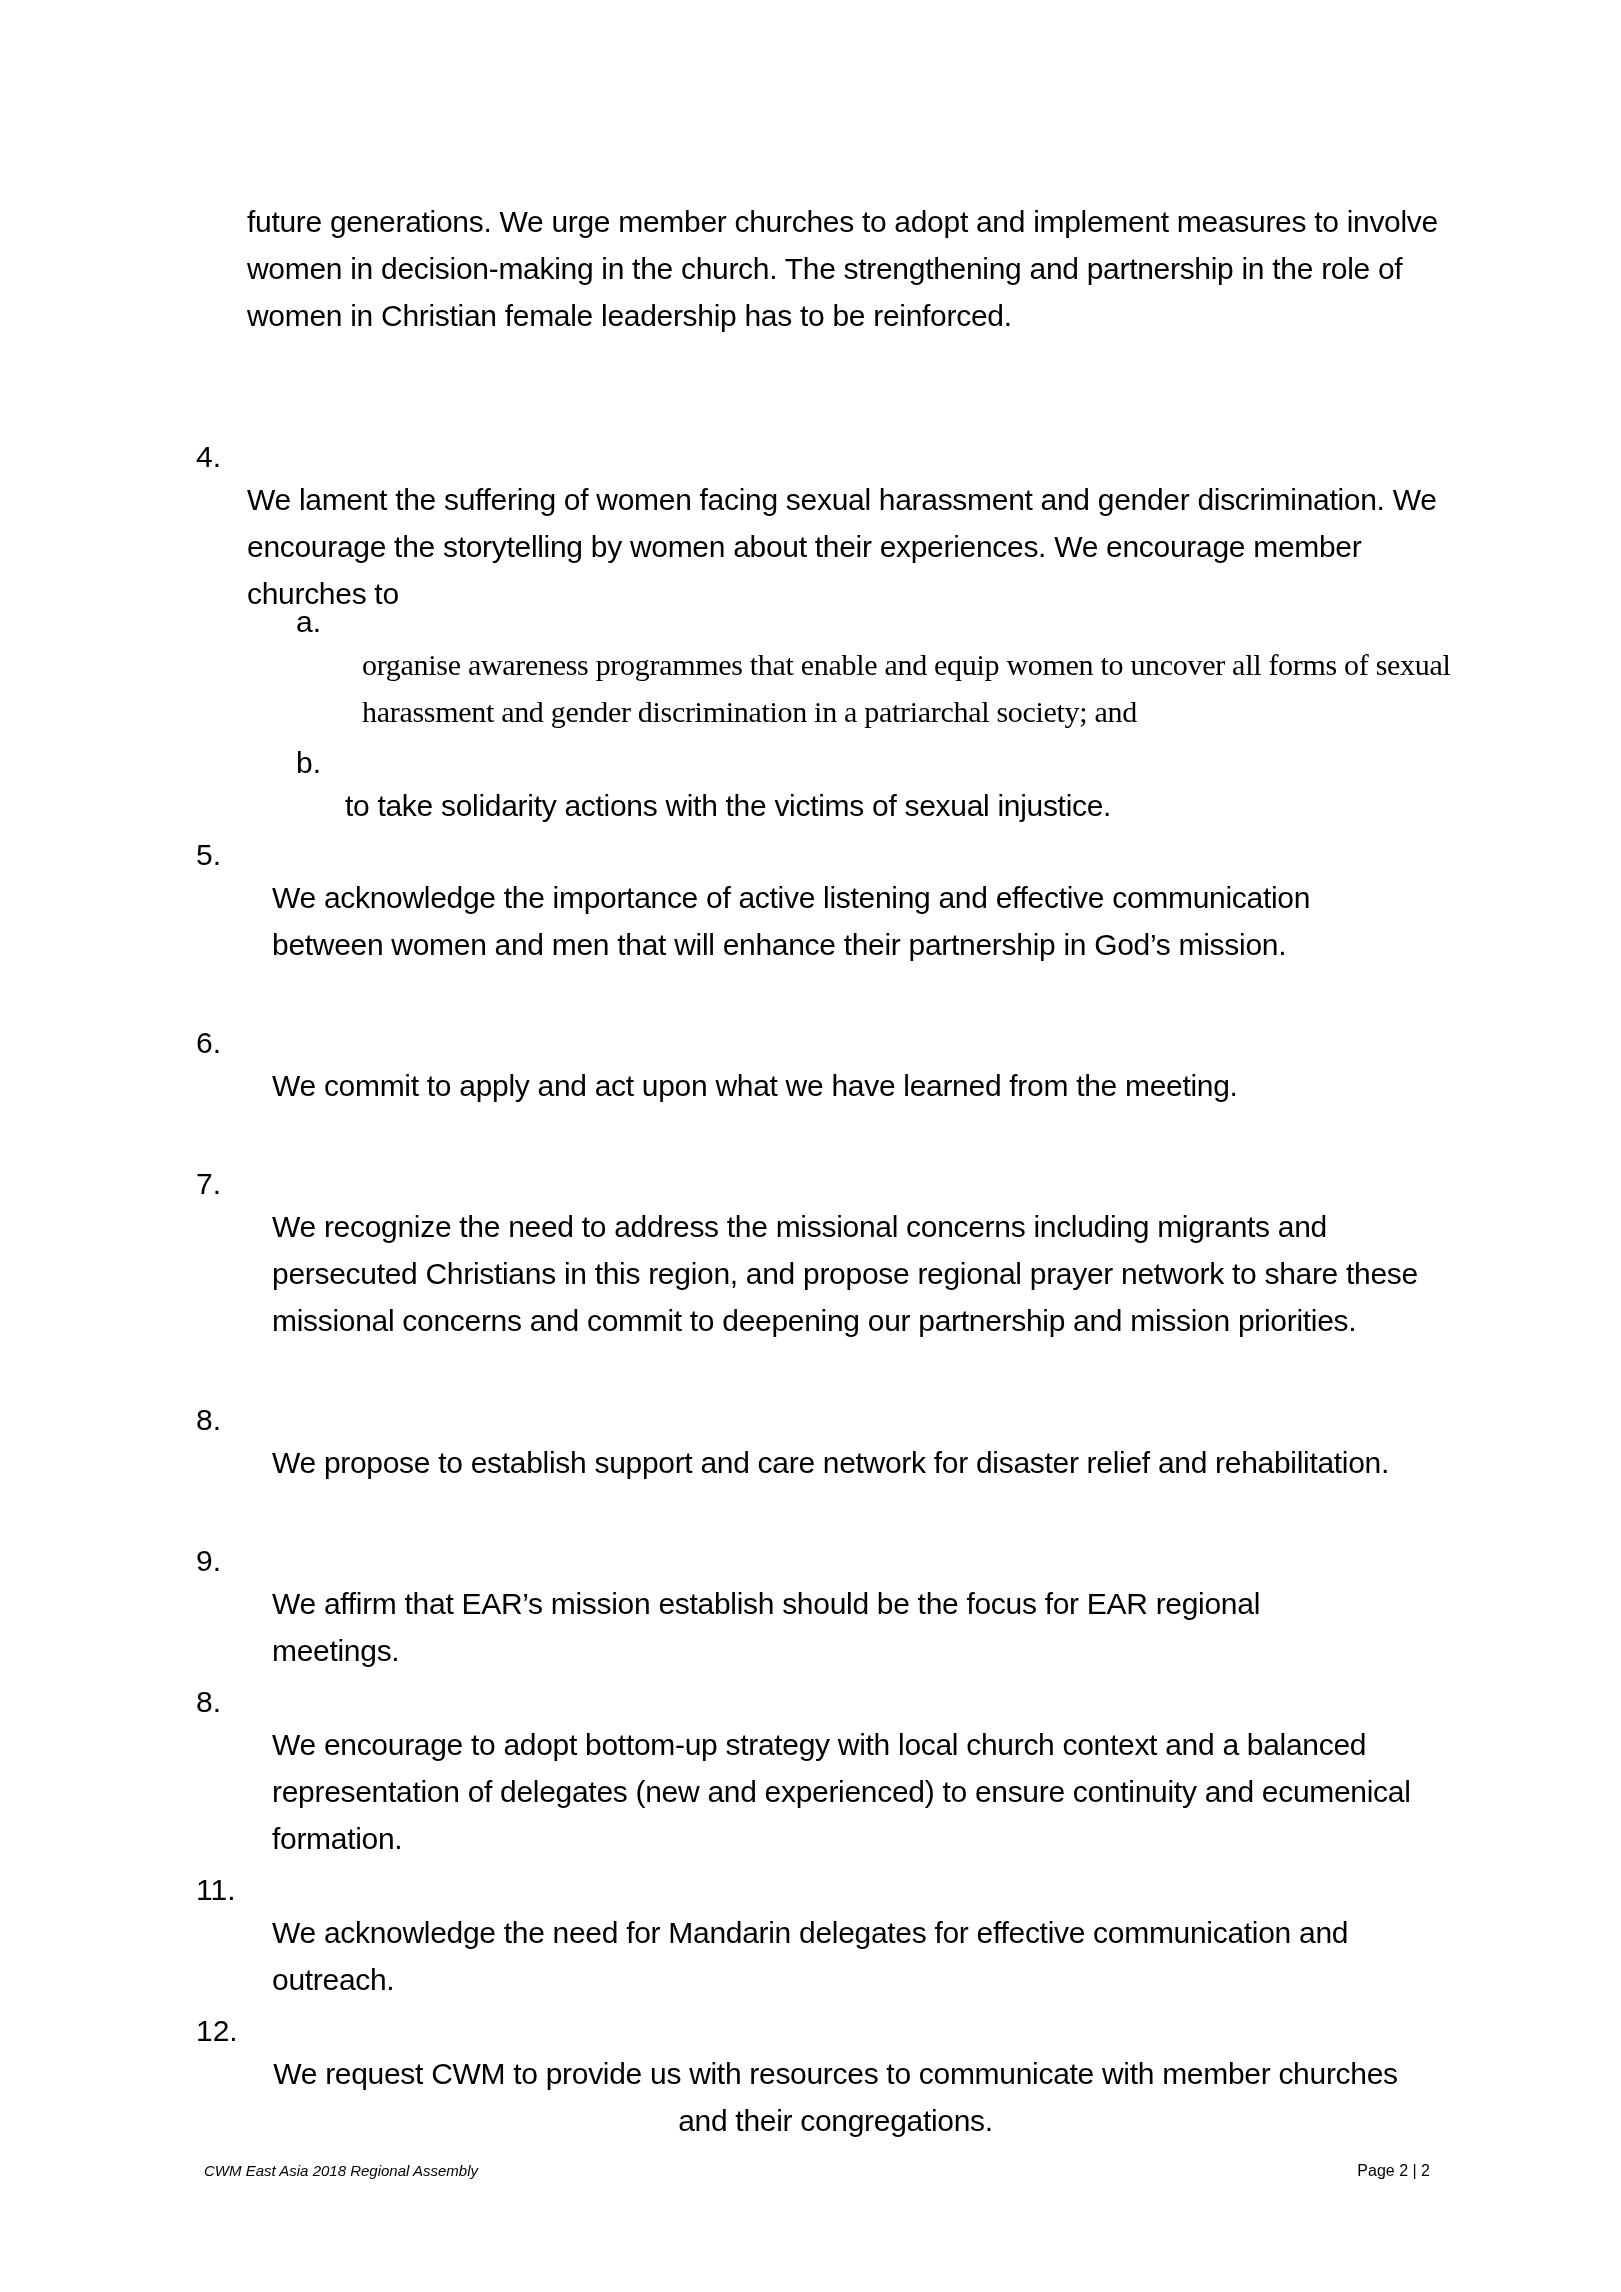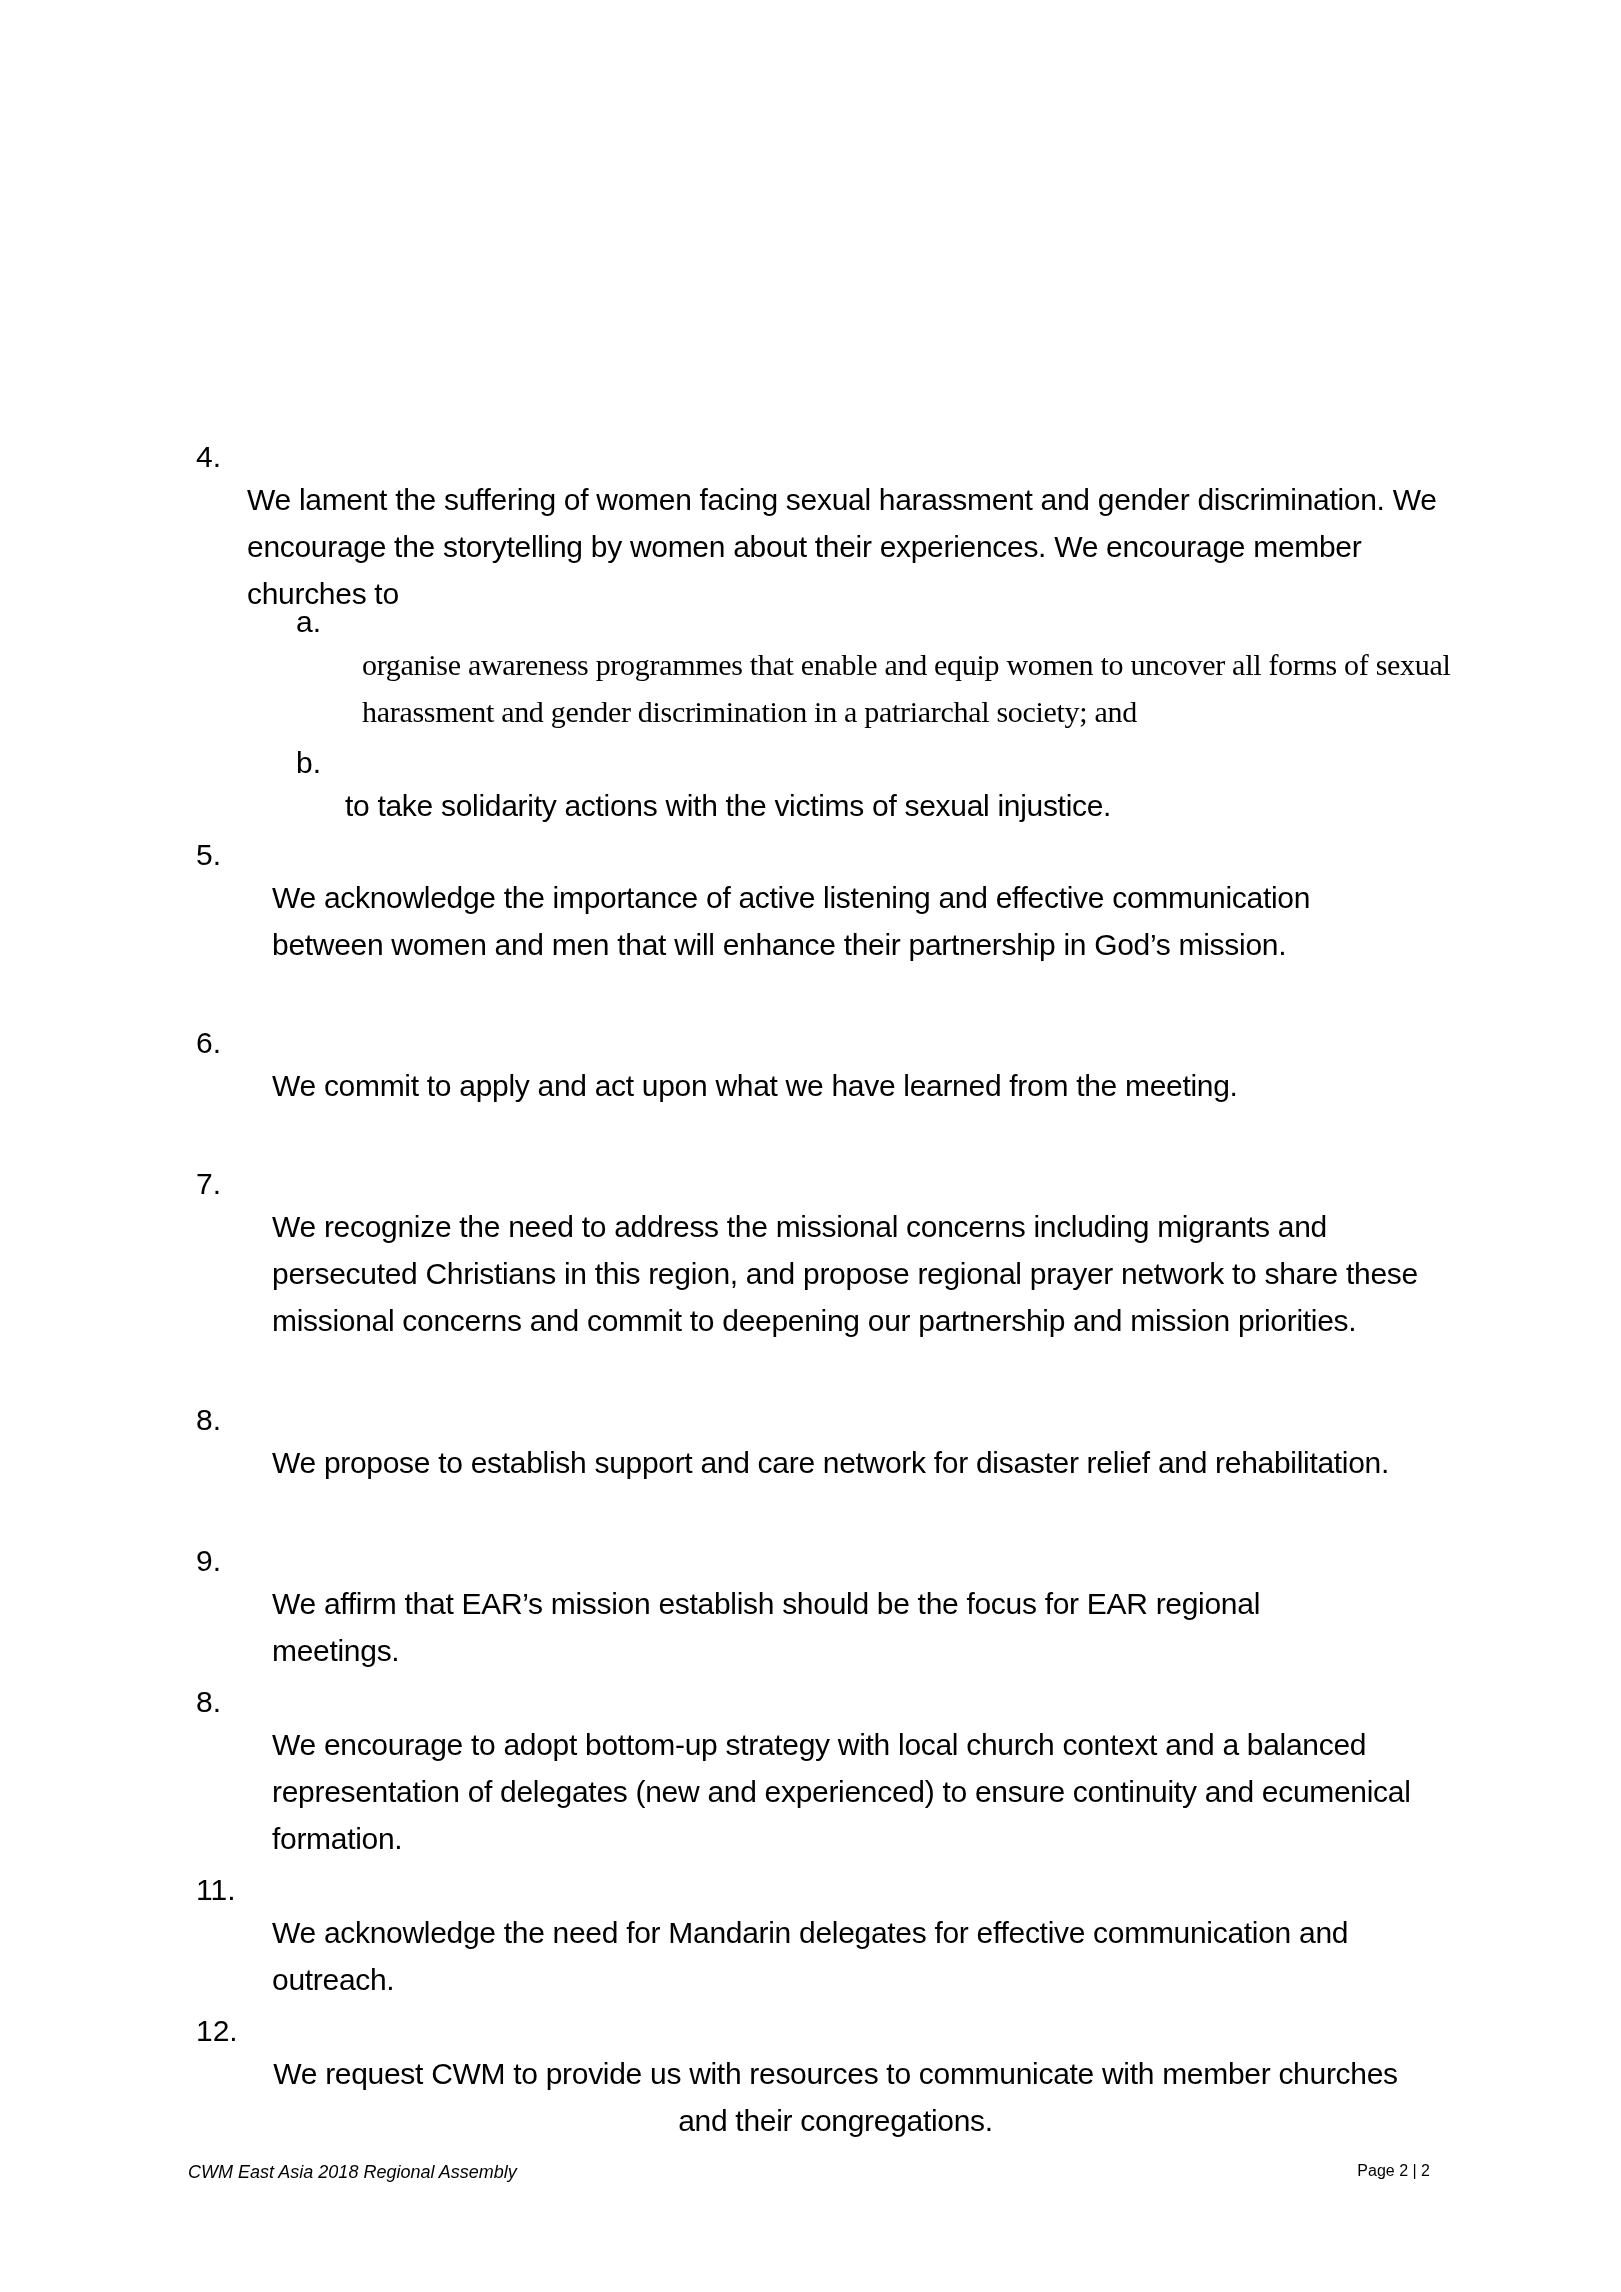--- a/index.html
+++ b/index.html
@@ -5,28 +5,29 @@
   html, body { margin: 0; padding: 0; background: #ffffff; }
   body { width: 1621px; height: 2293px; position: relative; overflow: hidden;
          font-family: "Liberation Sans", sans-serif; color: #000; }
   .page { position: absolute; left: 0; top: 0; width: 1621px; height: 2293px; }
   .txt { position: absolute; font-size: 30px; line-height: 47px; letter-spacing: -0.3px; }
   .cont { left: 247px; top: 198px; width: 1206px; }
   .item { position: absolute; left: 196px; width: 1264px; }
   .num { position: absolute; left: 0; top: 0; font-size: 30px; line-height: 47px; }
   .body-t { position: absolute; font-size: 30px; line-height: 47px; letter-spacing: -0.3px; margin-top: 43px; }
   .sub { position: absolute; width: 1127px; }
-  .footer-left { position: absolute; left: 188px; top: 2162px; font-size: 18px; font-style: italic; }
+  .footer-left { position: absolute; left: 204px; top: 2162px; font-size: 15px; font-style: italic; }
   .footer-right { position: absolute; right: 191px; top: 2162px; font-size: 16px; }
 </style>
 </head>
 <body>
 
 <div class="page">
 
+  <div class="txt cont">future generations. We urge member churches to adopt and implement measures to involve women in decision-making in the church. The strengthening and partnership in the role of women in Christian female leadership has to be reinforced.</div>
 
   <div class="item" style="top:433px;">
     <span class="num">4.</span>
     <span class="body-t" style="left:51px; width:1206px;">We lament the suffering of women facing sexual harassment and gender discrimination. We encourage the storytelling by women about their experiences. We encourage member churches to</span>
     <div class="sub" style="left:100px; top:165px;">
       <span class="num">a.</span>
       <span class="body-t" style="left:66px; width:1098px;font-family:Liberation Serif, serif;">organise awareness programmes that enable and equip women to uncover all forms of sexual harassment and gender discrimination in a patriarchal society; and</span>
     </div>
     <div class="sub" style="left:100px; top:306px;">
       <span class="num">b.</span>

